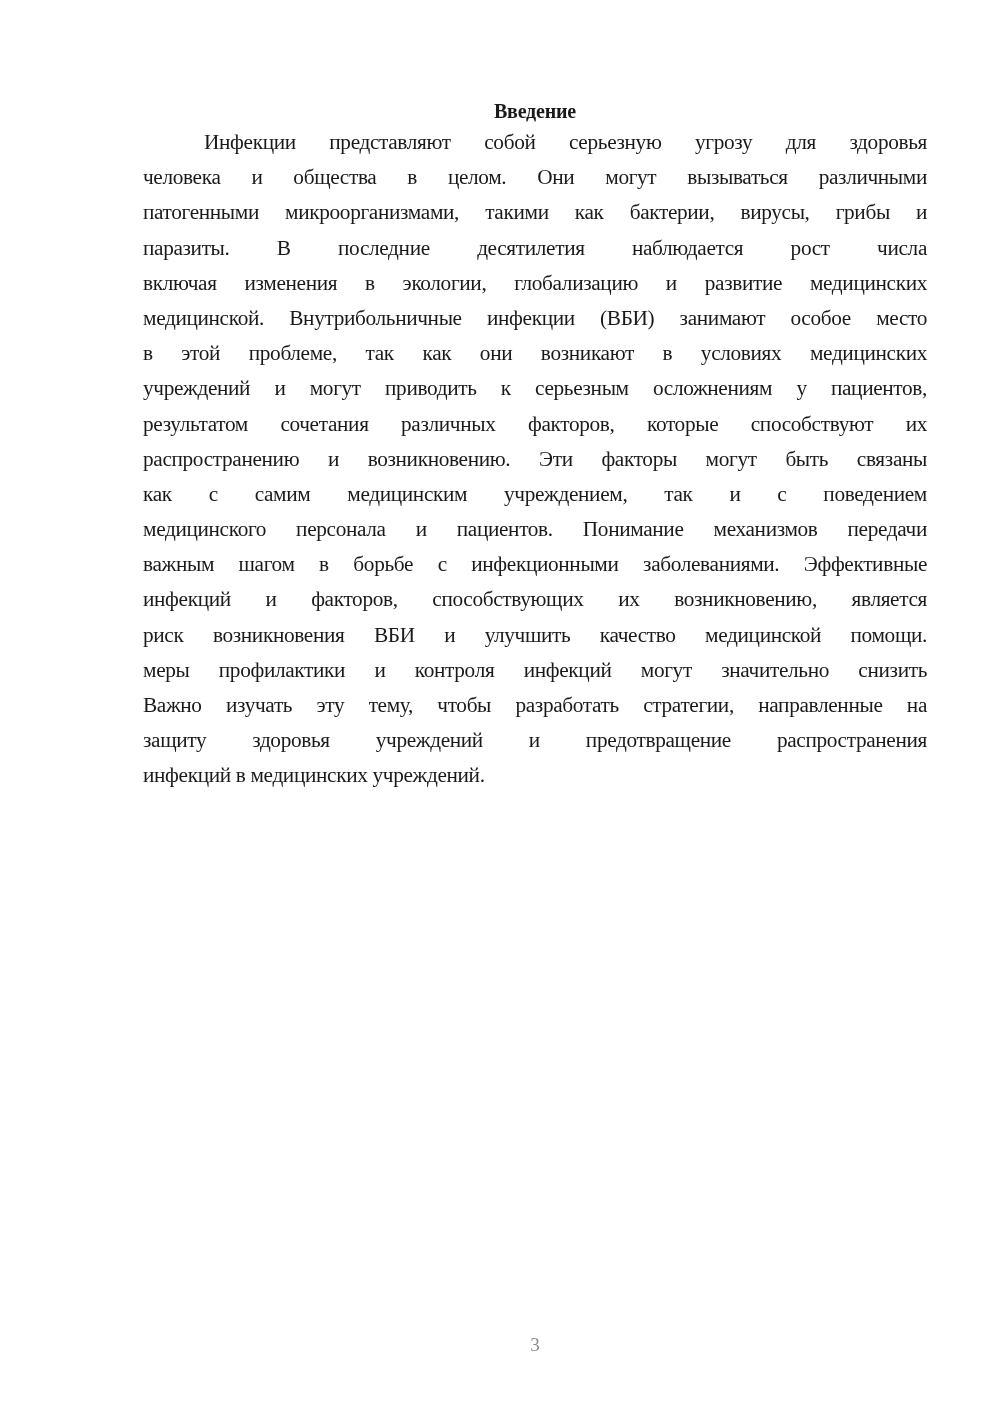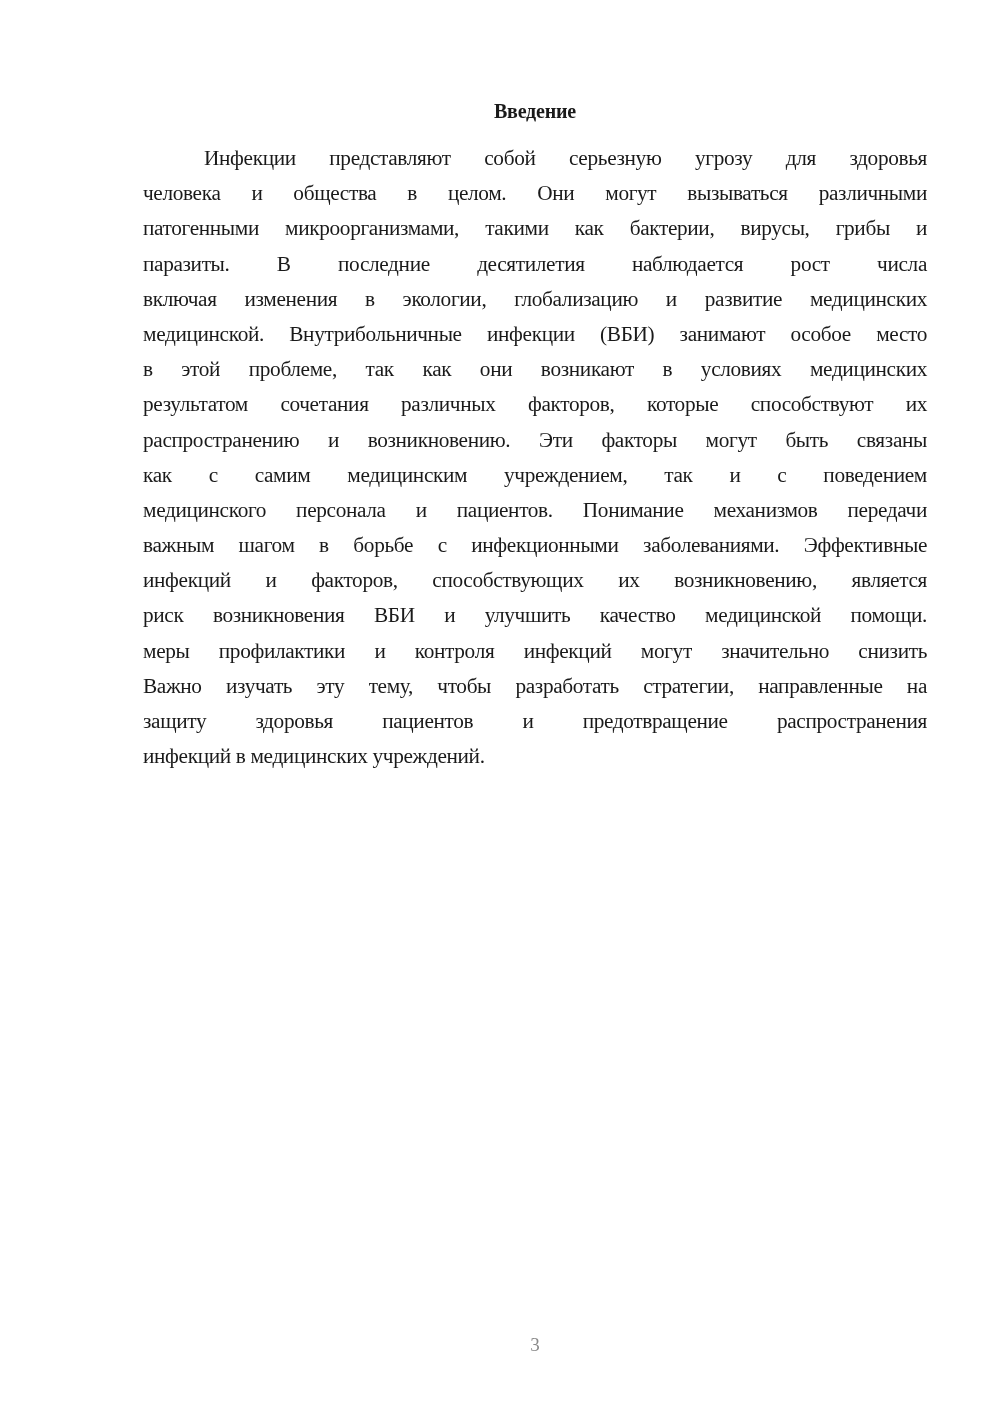--- a/index.html
+++ b/index.html
@@ -21,21 +21,21 @@
       left: 0;
       width: 1070px;
       text-align: center;
       font-weight: bold;
       font-size: 20px;
       line-height: 30px;
       letter-spacing: -0.2px;
     }
     .body-text {
       position: absolute;
-      top: 141px;
+      top: 125px;
       left: 143px;
       width: 784px;
     }
     .line {
       display: block;
       height: 35.2px;
       line-height: 35.2px;
       font-size: 21.3px;
       text-align: justify;
       text-align-last: justify;
@@ -64,26 +64,27 @@
 <div class="page-title">Введение</div>
 
 <div class="body-text">
   <span class="line first">Инфекции представляют собой серьезную угрозу для здоровья</span>
   <span class="line">человека и общества в целом. Они могут вызываться различными</span>
   <span class="line">патогенными микроорганизмами, такими как бактерии, вирусы, грибы и</span>
   <span class="line">паразиты. В последние десятилетия наблюдается рост числа</span>
   <span class="line">включая изменения в экологии, глобализацию и развитие медицинских</span>
   <span class="line">медицинской. Внутрибольничные инфекции (ВБИ) занимают особое место</span>
   <span class="line">в этой проблеме, так как они возникают в условиях медицинских</span>
+  <span class="line">учреждений и могут приводить к серьезным осложнениям у пациентов,</span>
   <span class="line">результатом сочетания различных факторов, которые способствуют их</span>
   <span class="line">распространению и возникновению. Эти факторы могут быть связаны</span>
   <span class="line">как с самим медицинским учреждением, так и с поведением</span>
   <span class="line">медицинского персонала и пациентов. Понимание механизмов передачи</span>
   <span class="line">важным шагом в борьбе с инфекционными заболеваниями. Эффективные</span>
   <span class="line">инфекций и факторов, способствующих их возникновению, является</span>
   <span class="line">риск возникновения ВБИ и улучшить качество медицинской помощи.</span>
   <span class="line">меры профилактики и контроля инфекций могут значительно снизить</span>
   <span class="line">Важно изучать эту тему, чтобы разработать стратегии, направленные на</span>
-  <span class="line">защиту здоровья пациентов и предотвращение распространения</span>
+  <span class="line">защиту здоровья учреждений и предотвращение распространения</span>
   <span class="line last">инфекций в медицинских учреждений.</span>
 </div>
 
 <div class="page-number">3</div>
 
 </body></html>

